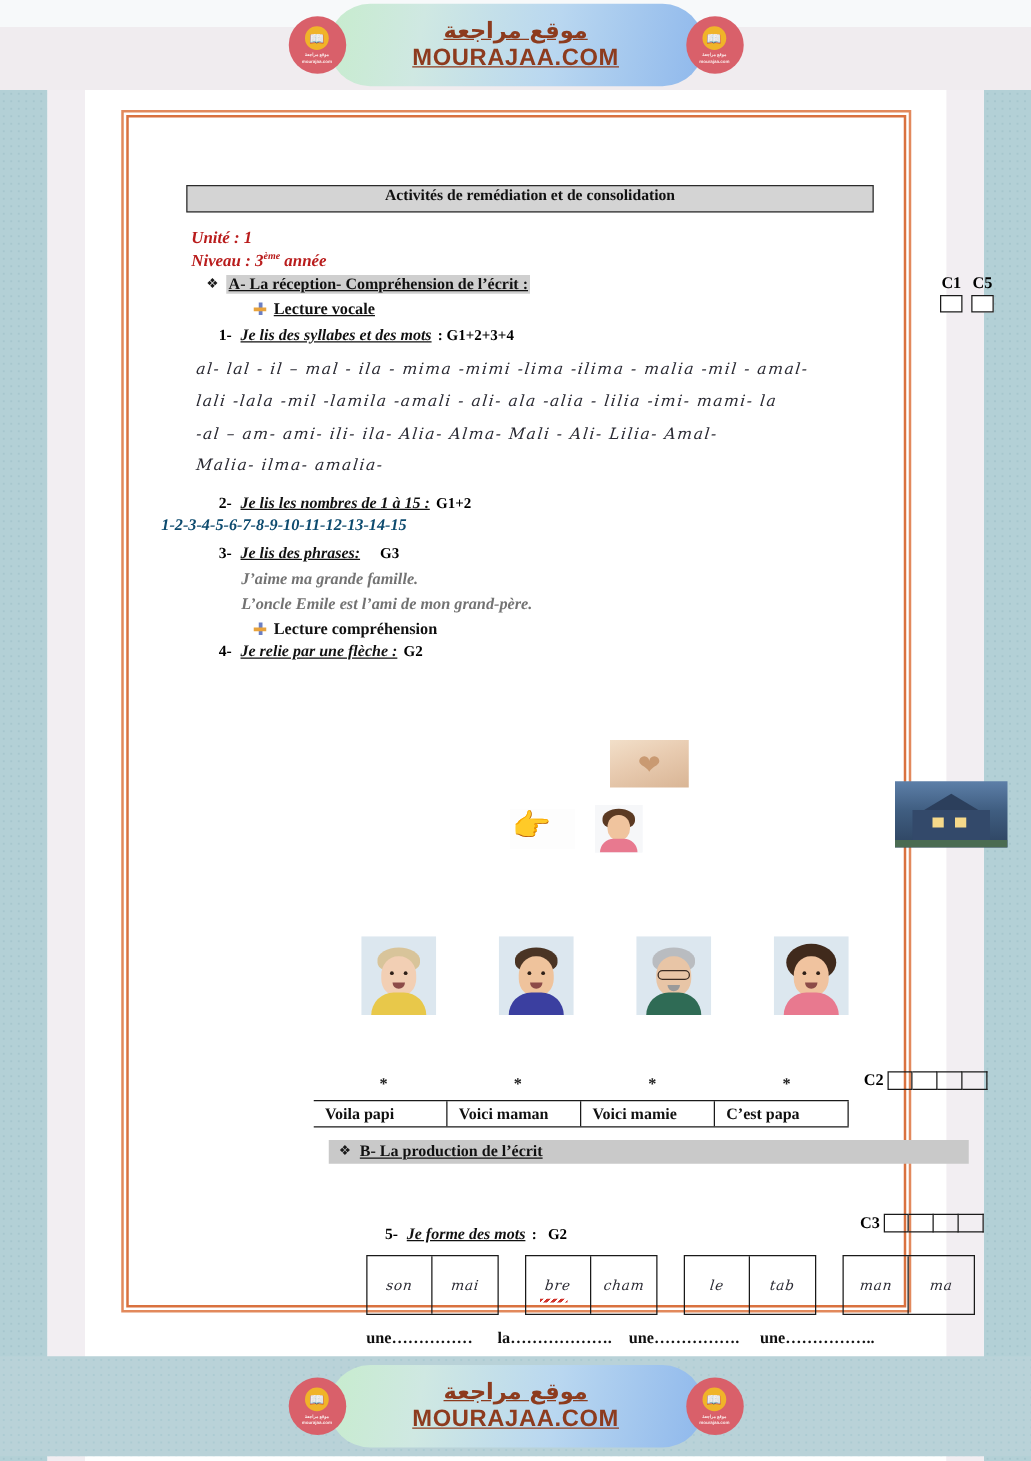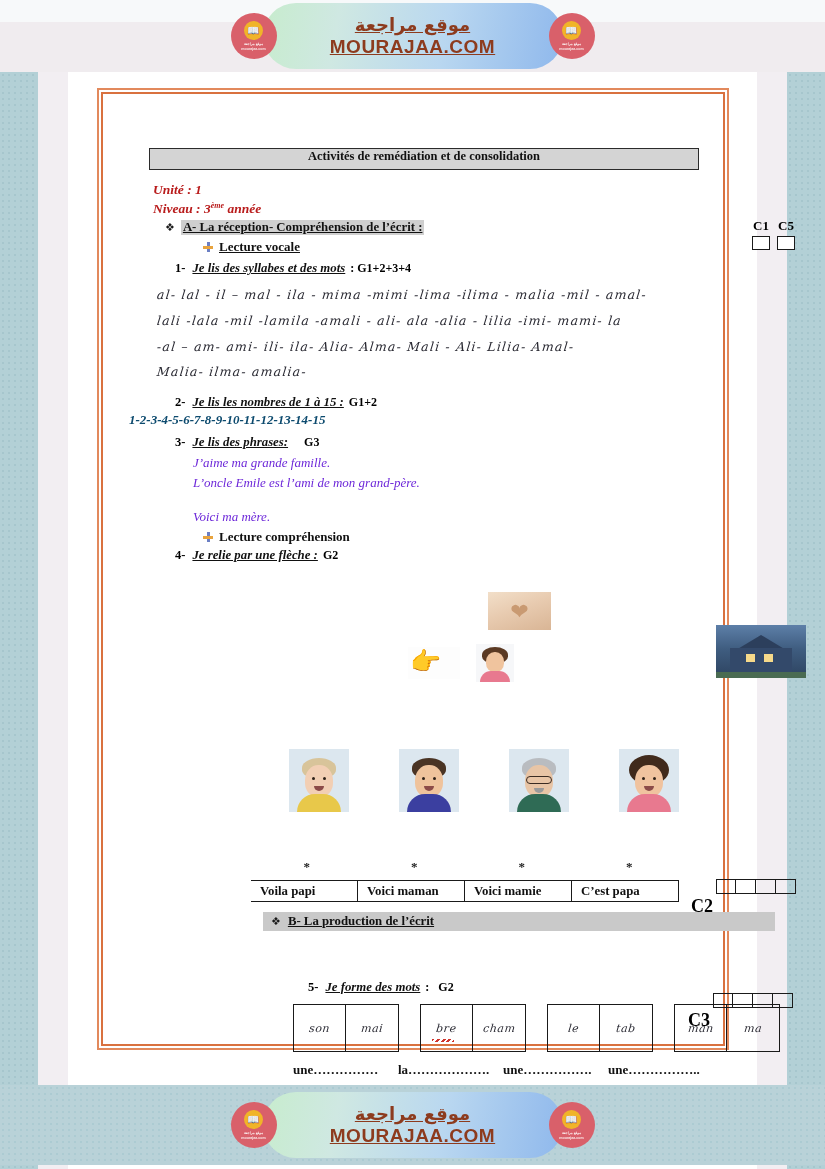--- a/index.html
+++ b/index.html
@@ -179,22 +179,22 @@
     transform: skewX(-6deg);
     transform-origin: left center;
   }
 
   .numbers-line {
     font-style: italic; font-weight: bold; font-size: 13px;
     margin: 2px 0 0 12px; color: #0c4a6e;
   }
 
   .sentence {
-    font-style: italic; font-weight: normal; font-size: 13px;
-    color: #6d28d9; margin-left: 76px; line-height: 1.55;
+    font-style: italic; font-weight: bold; font-size: 13px;
+    color: #737373; margin-left: 76px; line-height: 1.55;
   }
   .sentence.wide { margin-left: 12px; }
 
   
   .img-heart {
     position: absolute; left: 385px; top: 498px;
     width: 63px; height: 38px; border: none;
     background: linear-gradient(160deg, #f2dfc9 0%, #e8cbb0 45%, #d9b595 100%);
     overflow: hidden;
   }
@@ -286,21 +286,21 @@
     border-top: 1px solid #1a1a1a; border-bottom: 1px solid #1a1a1a;
     display: flex; height: 22px;
   }
   .match-cell {
     flex: 1; border-right: 1px solid #1a1a1a;
     display: flex; align-items: center; padding-left: 9px;
     font-weight: bold; font-size: 12.8px; color: #111;
     font-family: "Liberation Serif", serif;
   }
   .c2-wrap { position: absolute; left: 588px; top: 762px; display: flex; align-items: center; gap: 3px; }
-  .c-label { font-weight: bold; font-size: 18px; margin-top: 40px; }
+  .c-label { font-weight: bold; font-size: 13px; }
   .c-grid { display: flex; }
   .c-grid div { width: 20px; height: 15px; border: 1px solid #1a1a1a; border-left: none; }
   .c-grid div:first-child { border-left: 1px solid #1a1a1a; }
 
   .sec-b {
     position: absolute; left: 160px; top: 818px; width: 512px; height: 19px;
     background: #c9c9c9; display: flex; align-items: center; padding-left: 8px;
   }
   .sec-b .diamond-bullet { margin-right: 7px; }
   .sec-b-text {
@@ -438,21 +438,20 @@
           </div>
           <div class="numbers-line">1-2-3-4-5-6-7-8-9-10-11-12-13-14-15</div>
 
           <div class="ex-line" style="margin-top:7px;">
             <span class="ex-num">3-</span>
             <span class="ex-title">Je lis des phrases:</span>
             <span class="ex-tag" style="margin-left:16px;">G3</span>
           </div>
           <div class="sentence" style="margin-top:3px;">J’aime ma grande famille.</div>
           <div class="sentence">L’oncle Emile est l’ami de mon grand-père.</div>
-          <div class="sentence" style="margin-top:14px;">Voici ma mère.</div>
 
           <div class="sub-head-row" style="margin-top:2px;">
             <span class="plus-icon"></span>
             <span class="sub-head-text" style="text-decoration:none;">Lecture compréhension</span>
           </div>
 
           <div class="ex-line" style="margin-top:3px;">
             <span class="ex-num">4-</span>
             <span class="ex-title">Je relie par une flèche :</span>
             <span class="ex-tag">G2</span>

